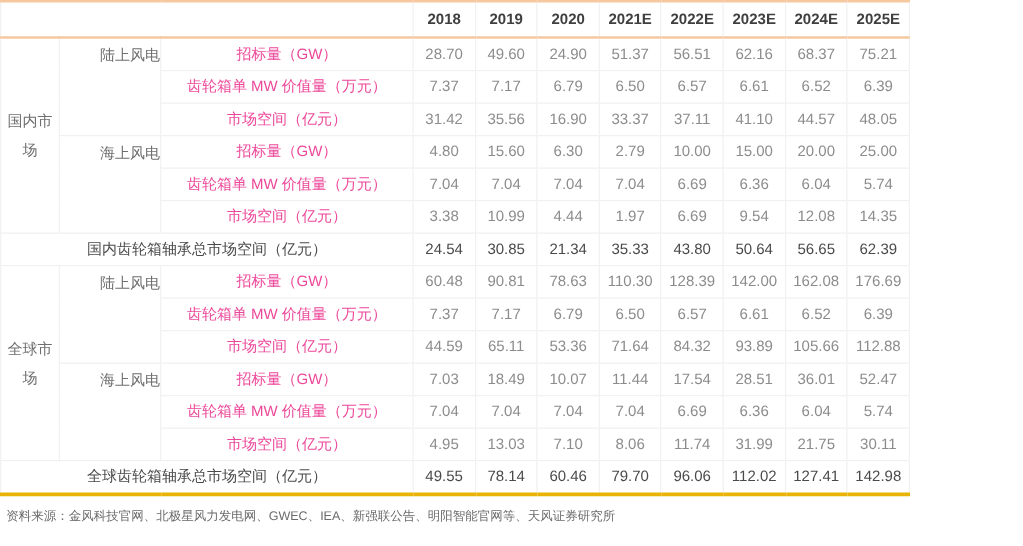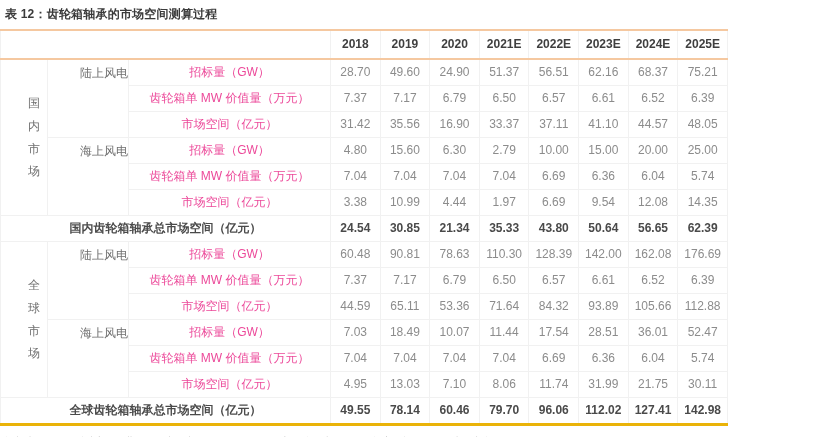--- a/index.html
+++ b/index.html
@@ -4,34 +4,33 @@
 <style>
   html,body{margin:0;padding:0;background:#ffffff;}
   body{font-family:"Liberation Sans","DejaVu Sans",sans-serif;}
   .page{width:818px;height:437px;background:#fff;overflow:hidden;position:relative;}
   .title{font-size:12px;font-weight:bold;color:#3a3a3a;padding:6px 0 6px 5px;letter-spacing:.2px;}
   table.tbl{border-collapse:collapse;table-layout:fixed;width:728px;font-size:12px;}
   .tbl th,.tbl td{border:1px solid #f1f1f1;padding:0;height:25px;line-height:1.2;}
   .tbl thead th{height:27px;border-top:2px solid #f5c8a0;border-bottom:2px solid #f5c8a0;
     font-weight:600;color:#3f3f3f;text-align:center;font-size:12px;}
   td.group{width:47px;text-align:center;vertical-align:middle;color:#6f6f6f;
-    padding:0 27px;line-height:1.9;}
+    padding:0 4px;line-height:1.9;}
   td.sub{width:81px;text-align:right;vertical-align:top;color:#6f6f6f;padding:6px 0 0 10px;}
   td.metric{width:202px;text-align:center;color:#ec4899;}
   td.num{text-align:center;color:#8c8c8c;}
-  tr.total-row td{font-weight:bold;color:#4a4a4a;}
+  tr.total-row td{font-weight:normal;color:#4a4a4a;}
   tr.total-row td.total-label{text-align:center;}
   tr.last-row td{border-bottom:3px solid #eab308;}
   .source{font-size:10px;color:#6b6b6b;padding:9px 0 0 5px;}
 </style>
 </head>
 <body>
 
 <div class="page">
-  <div class="title">表 12：齿轮箱轴承的市场空间测算过程</div>
 
   <table class="tbl">
     <colgroup>
       <col style="width:47px">
         <col style="width:81px">
         <col style="width:202px">
       <col>
         <col>
         <col>
         <col>

